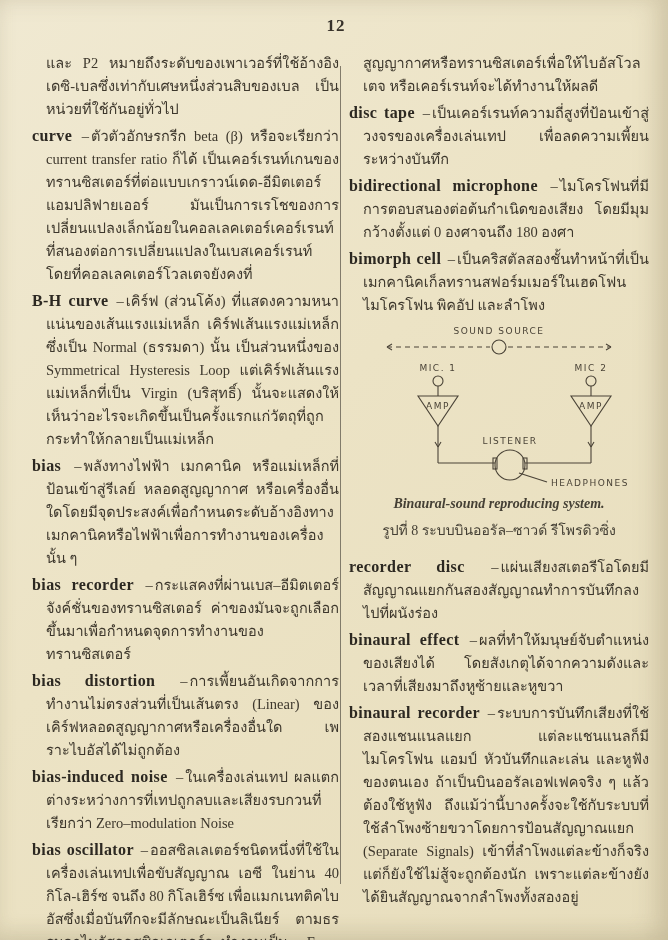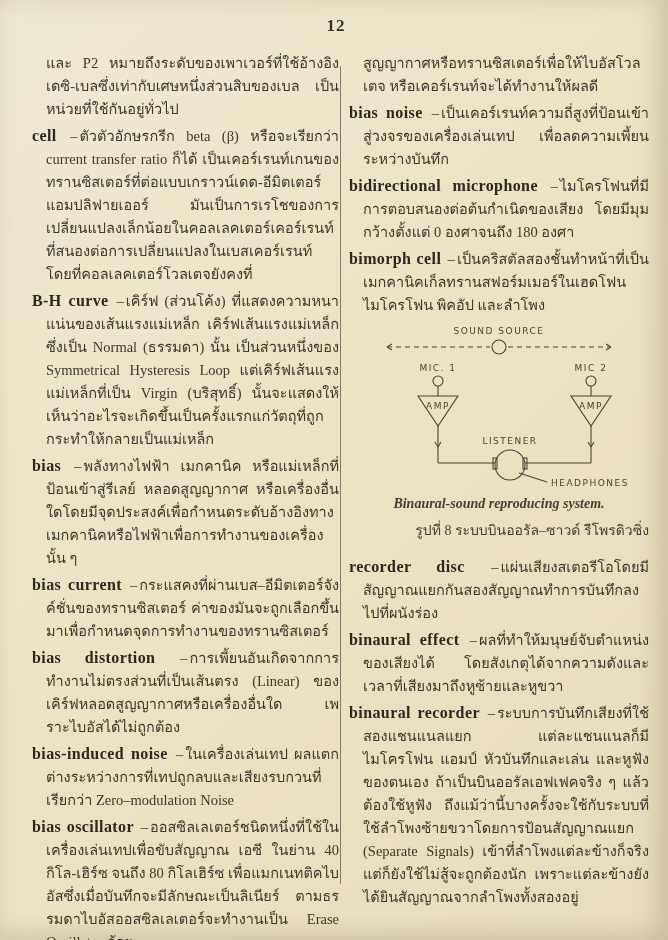--- a/index.html
+++ b/index.html
@@ -39,61 +39,61 @@
     letter-spacing:.4px;
   }
   .dash{padding:0 2px;}
   .figure{margin:6px 0 10px 0;text-align:center;}
   .figure svg{display:block;margin:0 auto;}
   .fig-cap-en{
     font-style:italic;font-weight:bold;font-size:14px;color:#454035;
     text-align:center;line-height:18px;margin-top:2px;
   }
   .fig-cap-th{
-    font-size:14px;color:#454035;text-align:right;line-height:20px;
+    font-size:14px;color:#454035;text-align:center;line-height:20px;
     margin:8px 0 14px 0;
   }
   .diagram-label{
     font-family:"DejaVu Sans","Liberation Sans",sans-serif;
     letter-spacing:1.5px;
   }
 </style>
 </head>
 <body>
 
 <div class="page">
 
   <div class="pageno">12</div>
   <div class="divider"></div>
 
   <div class="col col-left">
     <p class="cont">และ P2 หมายถึงระดับของเพาเวอร์ที่ใช้อ้างอิง เดซิ-เบลซึ่งเท่ากับเศษหนึ่งส่วนสิบของเบล เป็นหน่วยที่ใช้กันอยู่ทั่วไป</p>
 
-    <p class="entry"><span class="term">cell</span> <span class="dash">–</span><span>ตัวตัวอักษรกรีก beta (β) หรือจะเรียกว่า current transfer ratio ก็ได้ เป็นเคอร์เรนท์เกนของทรานซิสเตอร์ที่ต่อแบบเกราวน์เดด-อีมิตเตอร์ แอมปลิฟายเออร์ มันเป็นการเรโชของการเปลี่ยนแปลงเล็กน้อยในคอลเลคเตอร์เคอร์เรนท์ ที่สนองต่อการเปลี่ยนแปลงในเบสเคอร์เรนท์ โดยที่คอลเลคเตอร์โวลเตจยังคงที่</span></p>
+    <p class="entry"><span class="term">curve</span> <span class="dash">–</span><span>ตัวตัวอักษรกรีก beta (β) หรือจะเรียกว่า current transfer ratio ก็ได้ เป็นเคอร์เรนท์เกนของทรานซิสเตอร์ที่ต่อแบบเกราวน์เดด-อีมิตเตอร์ แอมปลิฟายเออร์ มันเป็นการเรโชของการเปลี่ยนแปลงเล็กน้อยในคอลเลคเตอร์เคอร์เรนท์ ที่สนองต่อการเปลี่ยนแปลงในเบสเคอร์เรนท์ โดยที่คอลเลคเตอร์โวลเตจยังคงที่</span></p>
 
     <p class="entry"><span class="term">B-H curve</span> <span class="dash">–</span><span>เคิร์ฟ (ส่วนโค้ง) ที่แสดงความหนาแน่นของเส้นแรงแม่เหล็ก เคิร์ฟเส้นแรงแม่เหล็กซึ่งเป็น Normal (ธรรมดา) นั้น เป็นส่วนหนึ่งของ Symmetrical Hysteresis Loop แต่เคิร์ฟเส้นแรงแม่เหล็กที่เป็น Virgin (บริสุทธิ์) นั้นจะแสดงให้เห็นว่าอะไรจะเกิดขึ้นเป็นครั้งแรกแก่วัตถุที่ถูกกระทำให้กลายเป็นแม่เหล็ก</span></p>
 
 
     <p class="entry"><span class="term">bias</span> <span class="dash">–</span><span>พลังทางไฟฟ้า เมกคานิค หรือแม่เหล็กที่ป้อนเข้าสู่รีเลย์ หลอดสูญญากาศ หรือเครื่องอื่นใดโดยมีจุดประสงค์เพื่อกำหนดระดับอ้างอิงทางเมกคานิคหรือไฟฟ้าเพื่อการทำงานของเครื่องนั้น ๆ</span></p>
 
 
-    <p class="entry"><span class="term">bias current</span> <span class="dash">–</span><span>กระแสคงที่ผ่านเบส–อีมิตเตอร์จังค์ชั่นของทรานซิสเตอร์ ค่าของมันจะถูกเลือกขึ้นมาเพื่อกำหนดจุดการทำงานของทรานซิสเตอร์</span></p>
+    <p class="entry"><span class="term">bias recorder</span> <span class="dash">–</span><span>กระแสคงที่ผ่านเบส–อีมิตเตอร์จังค์ชั่นของทรานซิสเตอร์ ค่าของมันจะถูกเลือกขึ้นมาเพื่อกำหนดจุดการทำงานของทรานซิสเตอร์</span></p>
 
     <p class="entry"><span class="term">bias distortion</span> <span class="dash">–</span><span>การเพี้ยนอันเกิดจากการทำงานไม่ตรงส่วนที่เป็นเส้นตรง (Linear) ของเคิร์ฟหลอดสูญญากาศหรือเครื่องอื่นใด เพราะไบอัสได้ไม่ถูกต้อง</span></p>
 
     <p class="entry"><span class="term">bias-induced noise</span> <span class="dash">–</span><span>ในเครื่องเล่นเทป ผลแตกต่างระหว่างการที่เทปถูกลบและเสียงรบกวนที่เรียกว่า Zero–modulation Noise</span></p>
 
     <p class="entry"><span class="term">bias oscillator</span> <span class="dash">–</span><span>ออสซิลเลเตอร์ชนิดหนึ่งที่ใช้ในเครื่องเล่นเทปเพื่อขับสัญญาณ เอซี ในย่าน 40 กิโล-เฮิร์ซ จนถึง 80 กิโลเฮิร์ซ เพื่อแมกเนทติคไบอัสซึ่งเมื่อบันทึกจะมีลักษณะเป็นลิเนียร์ ตามธรรมดาไบอัสออสซิลเลเตอร์จะทำงานเป็น Erase Oscillator ด้วย</span></p>
 
   </div>
 
   <div class="col col-right">
     <p class="cont">สูญญากาศหรือทรานซิสเตอร์เพื่อให้ไบอัสโวลเตจ หรือเคอร์เรนท์จะได้ทำงานให้ผลดี</p>
 
-    <p class="entry"><span class="term">bias noise</span> <span class="dash">–</span><span>เป็นเคอร์เรนท์ความถี่สูงที่ป้อนเข้าสู่วงจรของเครื่องเล่นเทป เพื่อลดความเพี้ยนระหว่างบันทึก</span></p>
+    <p class="entry"><span class="term">disc tape</span> <span class="dash">–</span><span>เป็นเคอร์เรนท์ความถี่สูงที่ป้อนเข้าสู่วงจรของเครื่องเล่นเทป เพื่อลดความเพี้ยนระหว่างบันทึก</span></p>
 
     <p class="entry"><span class="term">bidirectional microphone</span> <span class="dash">–</span><span>ไมโครโฟนที่มีการตอบสนองต่อต้นกำเนิดของเสียง โดยมีมุมกว้างตั้งแต่ 0 องศาจนถึง 180 องศา</span></p>
 
     <p class="entry"><span class="term">bimorph cell</span> <span class="dash">–</span><span>เป็นคริสตัลสองชั้นทำหน้าที่เป็นเมกคานิคเก็ลทรานสฟอร์มเมอร์ในเฮดโฟน ไมโครโฟน พิคอัป และลำโพง</span></p>
 
 
     <div class="figure">
       <svg width="300" height="170" viewBox="0 0 300 170" fill="none" stroke="#4a4337" stroke-width="1.1">
 
         <text x="150" y="11" class="diagram-label" font-size="9" fill="#4a4337" stroke="none" text-anchor="middle">SOUND SOURCE</text>

